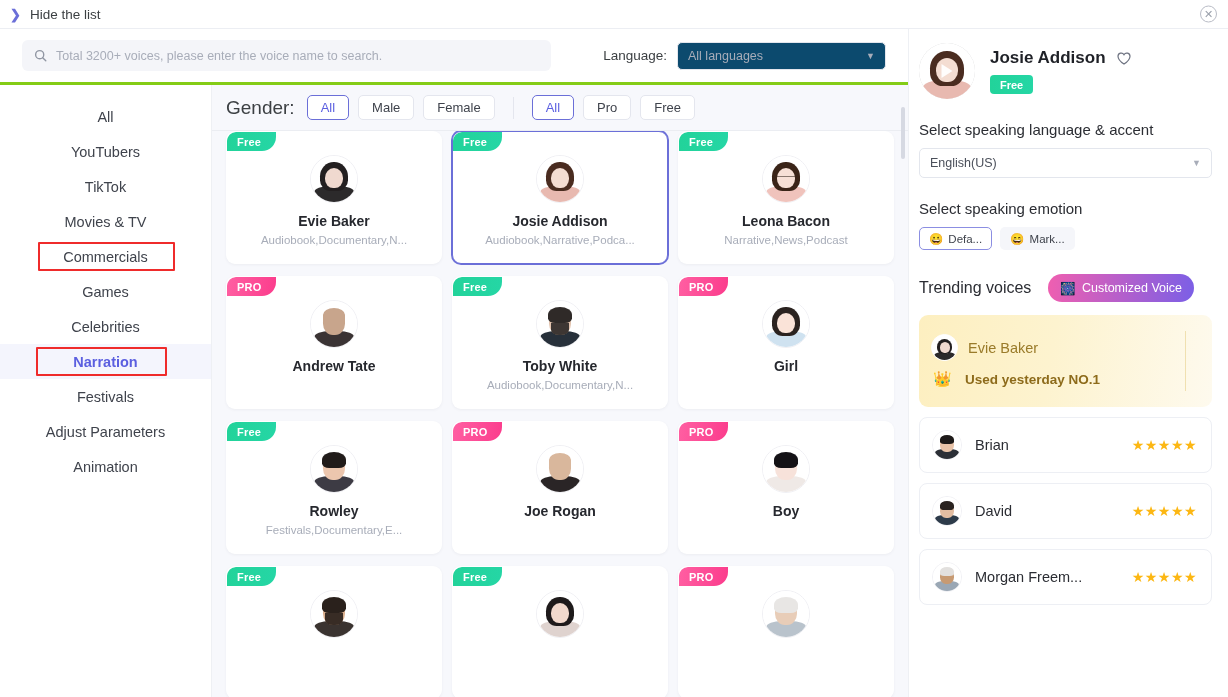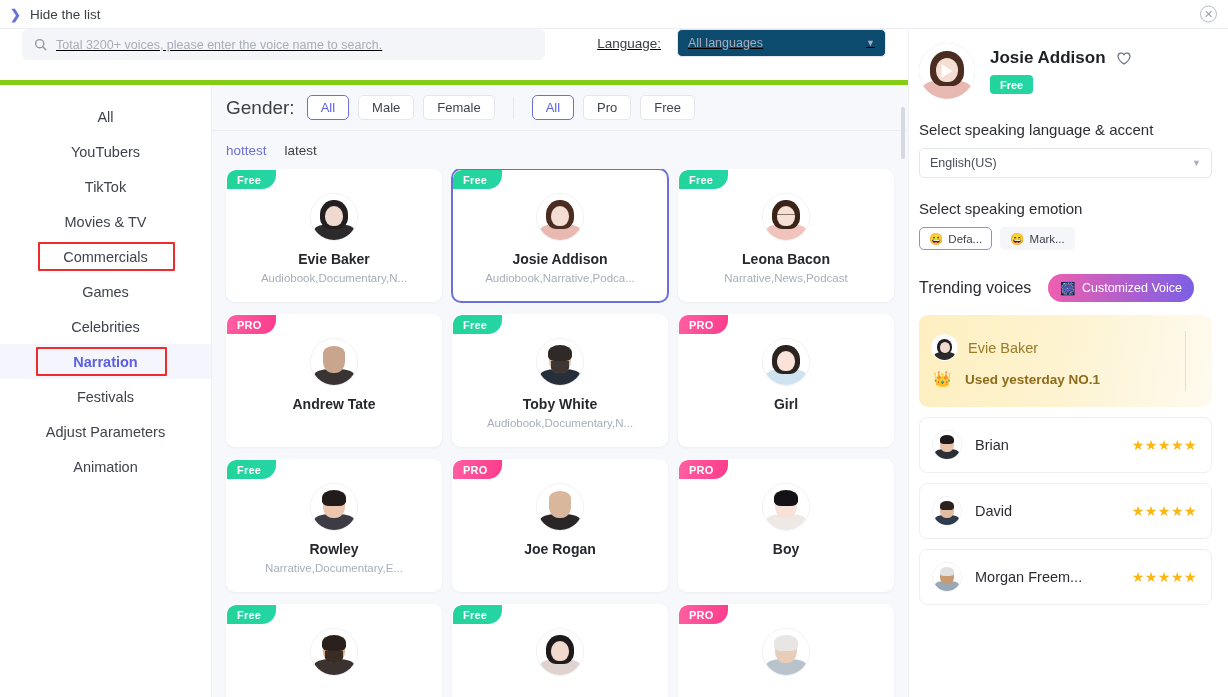--- a/index.html
+++ b/index.html
@@ -31,39 +31,38 @@
   }
 
   
   .body-wrap { flex: 1 1 auto; display: flex; min-height: 0; }
 
   
   .left-col { width: 908px; flex: 0 0 908px; display: flex; flex-direction: column; min-height: 0; }
 
   .search-row {
     height: 56px; flex: 0 0 56px;
-    display: flex; align-items: flex-start;
+    display: flex; align-items: center;
     background: #fff; padding: 0 22px;
-    border-bottom: 5px solid #84cc16;
-    text-decoration: underline;
+    border-bottom: 3px solid #84cc16;
   }
   .search-box {
     width: 548px; height: 31px; border-radius: 6px;
     background: #f4f5f9; display: flex; align-items: center;
     gap: 9px; padding: 0 12px;
   }
   .search-icon { width: 13px; height: 13px; flex: 0 0 13px; color: #9096a3; }
   .search-input {
     border: none; outline: none; background: transparent;
     font-family: "Liberation Sans", sans-serif;
     font-size: 12.5px; color: #4a4f5a; width: 100%;
   }
   .search-input::placeholder { color: #a8adb9; }
 
-  .lang-wrap { display: flex; align-items: center; gap: 16px; margin-left: 52px; }
+  .lang-wrap { display: flex; align-items: center; gap: 10px; margin-left: 52px; }
   .lang-label { font-size: 13.5px; color: #3c4043; }
   .lang-select {
     width: 209px; height: 28px; border: 1px solid #e3e6ed; border-radius: 5px;
     background: #0c4a6e; display: flex; align-items: center; justify-content: space-between;
     padding: 0 10px; cursor: pointer;
   }
   .lang-value { font-size: 12.5px; color: #a8adb9; }
   .chev-down { color: #a8adb9; font-size: 9px; }
 
   .lower { flex: 1 1 auto; display: flex; min-height: 0; }
@@ -312,24 +311,20 @@
               <div class="pill">Female</div>
             </div>
           <div class="filter-sep"></div>
           <div style="display:flex" id="tier-group">
               <div class="pill sel">All</div>
               <div class="pill">Pro</div>
               <div class="pill">Free</div>
             </div>
         </div>
 
-        <div class="sort-bar" id="sort-bar">
-            <div class="sort-item active">hottest</div>
-            <div class="sort-item">latest</div>
-          </div>
 
         <div class="card-scroll">
           <div class="card-grid" id="card-grid">
               <div class="vcard">
                 <div class="badge free">Free</div>
                 <div class="av-wrap">
                   <div class="face">
                     <div style="position:absolute;inset:0;background:#fff"></div>
                     <div class="body-sh" style="width:86%;height:34%;background:#2c2a2b"></div>
                     <div class="head" style="left:26%;top:20%;width:48%;height:54%;background:#f0d9cf"></div>
@@ -412,21 +407,21 @@
                 <div class="badge free">Free</div>
                 <div class="av-wrap">
                   <div class="face">
                     <div style="position:absolute;inset:0;background:#fff"></div>
                     <div class="body-sh" style="width:86%;height:34%;background:#3d3b44"></div>
                     <div class="head" style="left:26%;top:20%;width:48%;height:54%;background:#ecc6ae"></div>
                     <div class="hair" style="left:24%;top:14%;width:52%;height:34%;background:#211c1a;border-radius:50% 50% 30% 30%"></div>
                   </div>
                 </div>
                 <div class="vcard-name">Rowley</div>
-                <div class="vcard-tags">Narrative,Documentary,E...</div>
+                <div class="vcard-tags">Festivals,Documentary,E...</div>
               </div>
               <div class="vcard">
                 <div class="badge pro">PRO</div>
                 <div class="av-wrap">
                   <div class="face">
                     <div style="position:absolute;inset:0;background:#fff"></div>
                     <div class="body-sh" style="width:86%;height:34%;background:#2a2526"></div>
                     <div class="head" style="left:26%;top:20%;width:48%;height:54%;background:#d9b79c"></div>
                     <div class="hair" style="left:26%;top:16%;width:48%;height:30%;background:#d9b79c;border-radius:50% 50% 0 0"></div>
                   </div>

